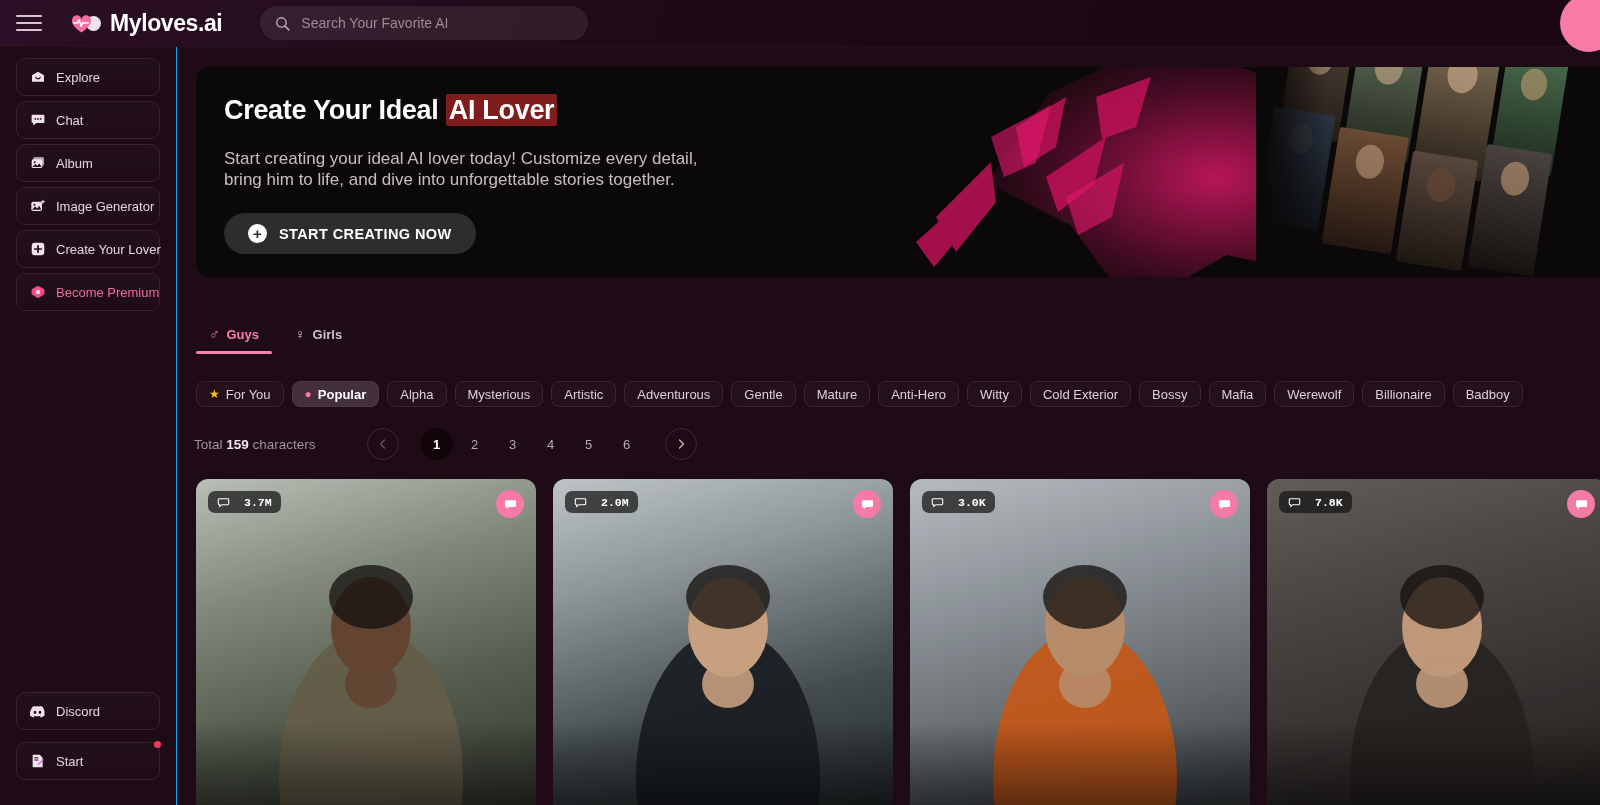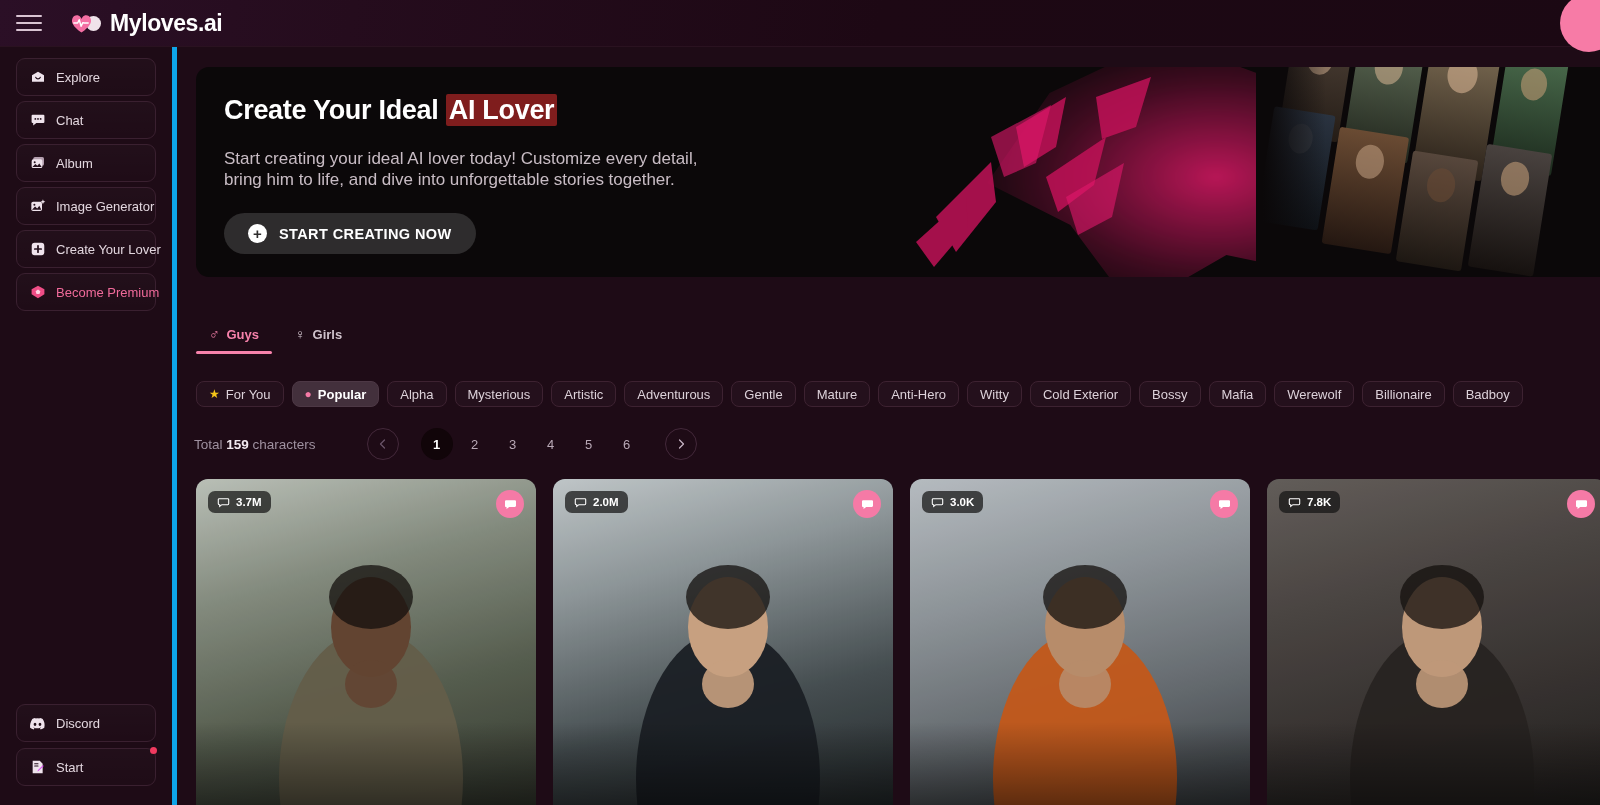--- a/index.html
+++ b/index.html
@@ -53,37 +53,37 @@
   .avatar-btn {
     position: absolute; right: -18px; top: -6px;
     width: 58px; height: 58px; border-radius: 50%;
     background: #f77ba6; cursor: pointer;
   }
 
   
   .sidebar {
     position: absolute; left: 0; top: 47px; width: 177px; height: 758px;
     background: linear-gradient(160deg, #2910220 0%, #1e0b16 40%, #1e0b16 100%);
-    border-right: 5px solid #0ea5e9;
+    border-right: 1px solid #0ea5e9;
     padding: 11px 16px 0 16px;
     display: flex; flex-direction: column;
   }
   .nav-item {
     height: 38px; border: 1px solid #3a2030; border-radius: 9px;
     display: flex; align-items: center; gap: 10px;
     padding: 0 12px; margin-bottom: 5px; cursor: pointer;
     background: linear-gradient(180deg, rgba(255,255,255,0.018), rgba(255,255,255,0.004));
   }
   .nav-label { font-size: 13px; color: #e2d6de; white-space: nowrap; }
   .nav-item.premium .nav-label { color: #f06a9a; }
   .nav-icon { width: 17px; height: 17px; display: flex; align-items: center; justify-content: center; flex: 0 0 17px; }
 
   .sidebar-spacer { flex: 1 1 auto; }
   .sidebar-bottom { padding-bottom: 13px; }
-  .sidebar-bottom .nav-item { margin-bottom: 6px; position: relative; }
+  .sidebar-bottom .nav-item { margin-bottom: 12px; position: relative; }
   .dot-badge {
     position: absolute; right: -2px; top: -2px; width: 7px; height: 7px;
     border-radius: 50%; background: #f03a5f;
   }
 
   
   .main {
     position: absolute; left: 177px; top: 47px;
     width: 1423px; height: 758px; overflow: hidden;
   }
@@ -183,22 +183,22 @@
     position: relative; cursor: pointer; background: #15121a;
   }
   .card-img { position: absolute; inset: 0; }
   .card-shade {
     position: absolute; left: 0; right: 0; bottom: 0; height: 130px;
     background: linear-gradient(180deg, rgba(0,0,0,0) 0%, rgba(0,0,0,0.78) 100%);
   }
   .views {
     position: absolute; left: 12px; top: 12px; height: 22px;
     padding: 0 9px; border-radius: 7px; background: rgba(20,20,20,0.72);
-    display: flex; align-items: center; gap: 6px;
-    color: #fff; font-size: 11.5px; font-weight: 700;
+    display: flex; align-items: center; gap: 14px;
+    color: #fff; font-size: 11.5px; font-weight: 700; font-family: Liberation Mono, monospace;
   }
   .chat-fab {
     position: absolute; right: 12px; top: 11px; width: 28px; height: 28px;
     border-radius: 50%; background: #f57aa6;
     display: flex; align-items: center; justify-content: center;
   }
 </style>
 </head>
 <body>
 
@@ -213,20 +213,27 @@
     <div class="brand-mark">
       <div class="circ"></div>
       <svg class="heart" viewBox="0 0 24 22">
         <path d="M12 21 C3 14.5 1 10 2.5 6.2 C4 2.6 8.6 1.8 11 5.1 C11.4 5.6 11.7 6.1 12 6.7 C12.3 6.1 12.6 5.6 13 5.1 C15.4 1.8 20 2.6 21.5 6.2 C23 10 21 14.5 12 21 Z" fill="#f46fa3"></path>
         <path d="M4 11 H8 L9.6 7.6 L11.6 14.4 L13.4 10.6 L14.8 11 H19" fill="none" stroke="#fff" stroke-width="1.5" stroke-linejoin="round" stroke-linecap="round"></path>
       </svg>
     </div>
     <div class="brand-text">Myloves.ai</div>
   </div>
 
+  <div class="searchbox">
+    <svg width="17" height="17" viewBox="0 0 24 24">
+      <circle cx="10.5" cy="10.5" r="6.6" fill="none" stroke="#bcaebb" stroke-width="2"></circle>
+      <line x1="15.4" y1="15.4" x2="21" y2="21" stroke="#bcaebb" stroke-width="2" stroke-linecap="round"></line>
+    </svg>
+    <input class="search-input" type="text" placeholder="Search Your Favorite AI" style="">
+  </div>
 
   <div class="avatar-btn"></div>
 </div>
 
 <div class="sidebar">
 
   <div class="nav-item">
     <span class="nav-icon">
       <svg width="16" height="16" viewBox="0 0 24 24">
           <path d="M3 9.5 L12 4 L21 9.5 V19 H3 Z" fill="#efe3ec"></path>

